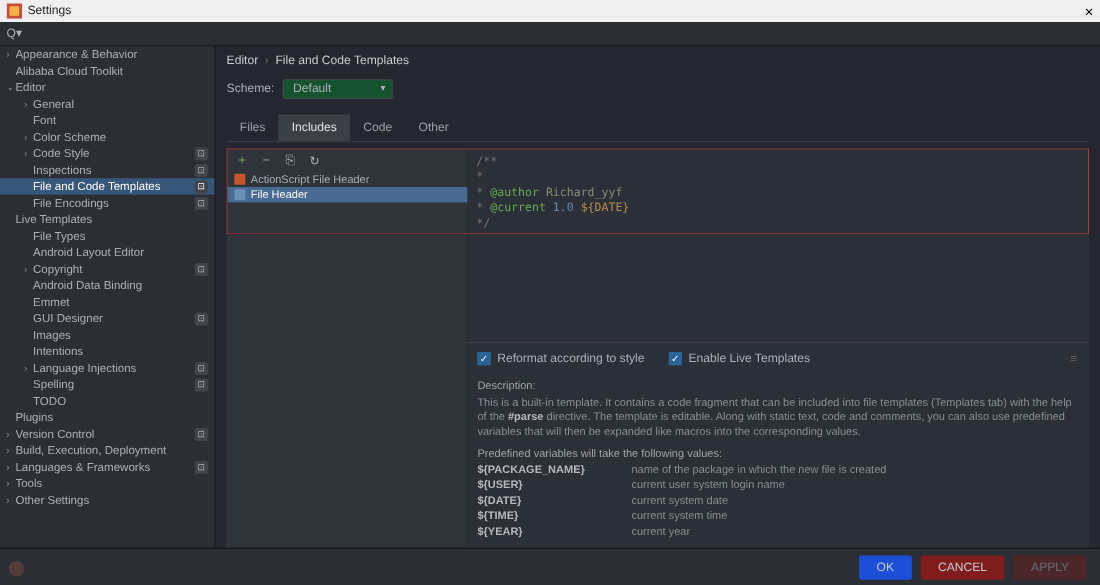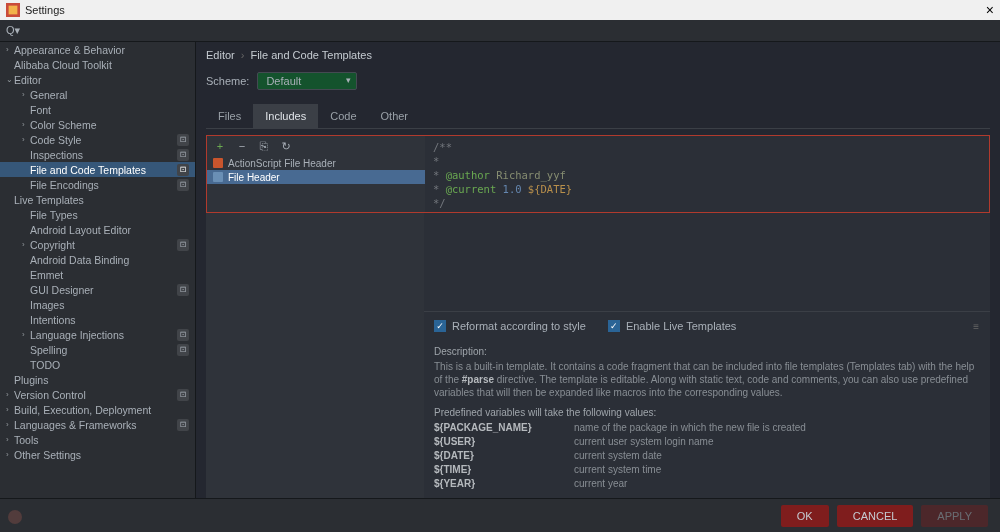--- a/index.html
+++ b/index.html
@@ -50,21 +50,21 @@
 .grip { margin-left: auto; color: #666; font-size: 10px; letter-spacing: 1px; }
 .desc-section { padding: 6px 10px; font-size: 10px; color: #888e94; overflow: hidden; }
 .desc-title { color: #9fa5ab; margin-bottom: 3px; }
 .desc-body { line-height: 13px; margin-bottom: 8px; }
 .desc-subtitle { margin-bottom: 4px; color: #9fa5ab; }
 .var-row { display: flex; gap: 30px; margin-bottom: 3px; }
 .var-key { width: 110px; }
 .bold { font-weight: bold; color: #b5b9bd; }
 .footer { height: 34px; background: #2b2e33; border-top: 1px solid #15181b; display: flex; align-items: center; justify-content: flex-end; gap: 8px; padding: 0 12px; }
 .btn { padding: 5px 16px; border-radius: 2px; cursor: pointer; background: #7f1d1d; color: #c5cbd1; }
-.btn.primary { background: #7f1d1d; }
+.btn.primary { background: #1d4ed8; }
 .btn.disabled { opacity: 0.4; cursor: default; }
 .bottom-left-dot { position: absolute; left: 8px; bottom: 8px; width: 14px; height: 14px; border-radius: 50%; background: #523c3c; }
 </style>
 </head>
 <body>
 
 <div class="titlebar">
   <span class="logo">
     <svg viewBox="0 0 16 16">
         <rect width="16" height="16" fill="#c94b3a"></rect>

